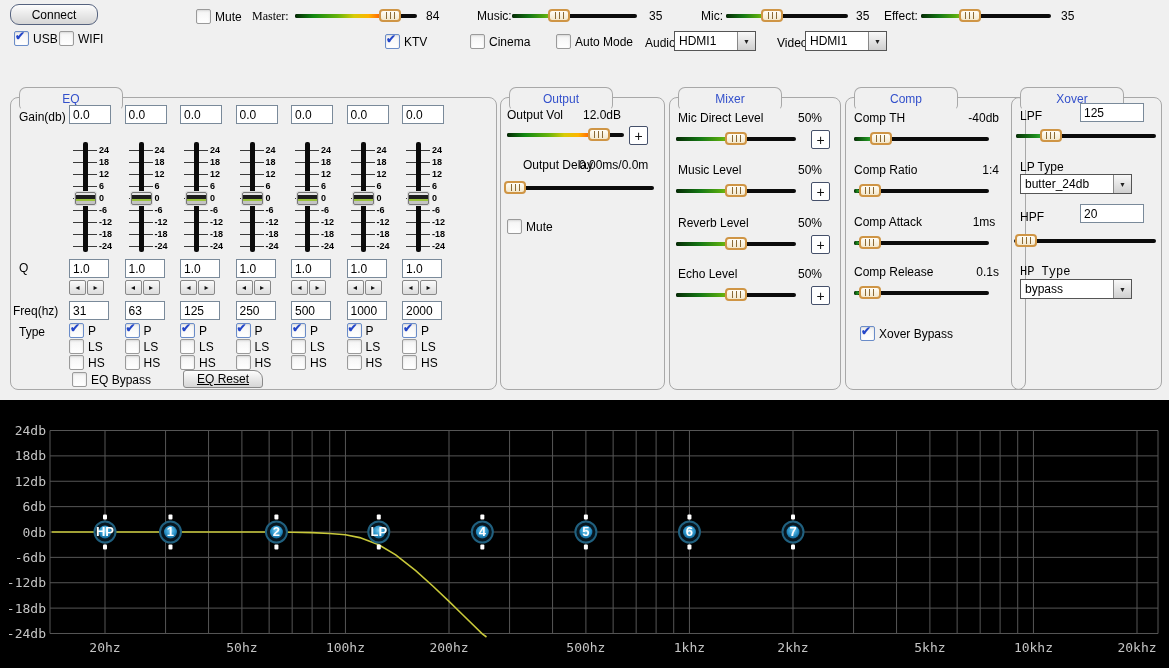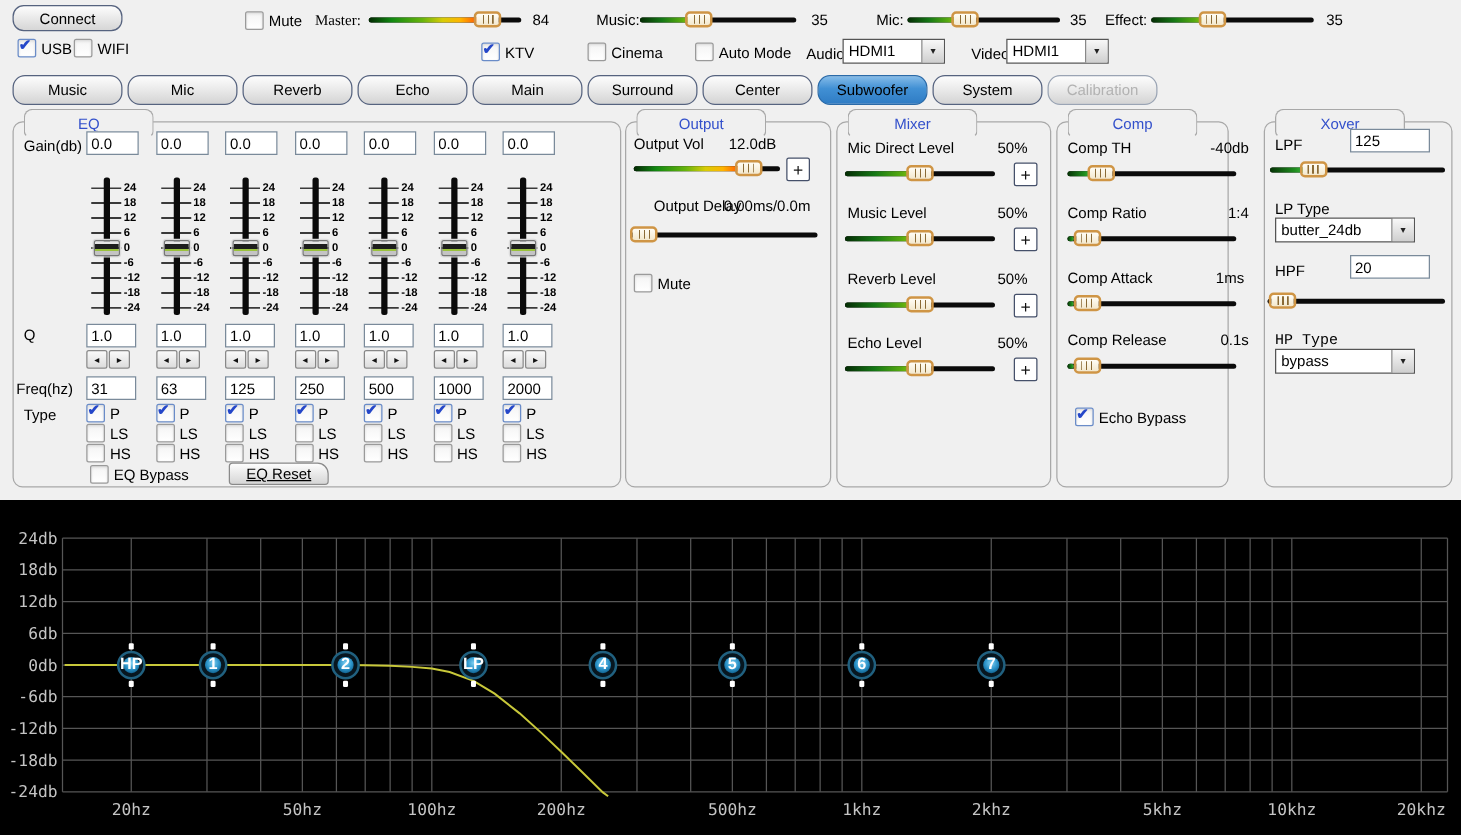--- a/index.html
+++ b/index.html
@@ -151,32 +151,20 @@
   <div class="select" style="left:674px;top:31px;width:82px;">
     <span class="val">HDMI1</span>
     <span class="caret">▼</span>
   </div>
   <span class="lbl" style="left:777px;top:36px;">Video</span>
   <div class="select" style="left:805px;top:31px;width:82px;">
     <span class="val">HDMI1</span>
     <span class="caret">▼</span>
   </div>
 
-  <div id="tabbar">
-      <div class="tab">Music</div>
-      <div class="tab">Mic</div>
-      <div class="tab">Reverb</div>
-      <div class="tab">Echo</div>
-      <div class="tab">Main</div>
-      <div class="tab">Surround</div>
-      <div class="tab">Center</div>
-      <div class="tab active">Subwoofer</div>
-      <div class="tab">System</div>
-      <div class="tab disabled">Calibration</div>
-    </div>
 
   <div class="group" style="left:10px;width:487px;">
     <div class="gtab">
         <span>EQ</span>
       </div>
     <span class="lbl" style="left:8px;top:12px;">Gain(db)</span>
     <span class="lbl" style="left:8px;top:163px;">Q</span>
     <span class="lbl" style="left:2px;top:206px;">Freq(hz)</span>
     <span class="lbl" style="left:8px;top:227px;">Type</span>
     <div id="eq-bands" class="abs" style="left:0;top:0;width:100%;height:100%;">
@@ -514,21 +502,21 @@
           <div class="htrack"></div>
           <div class="hfill g-part" style="width:50%"></div>
           <div class="knob" style="left:calc(50% - 11px)"></div>
         </div>
         <div class="plus" style="left: 141px; top: 188px;">
           <span>+</span>
         </div>
       </div>
   </div>
 
-  <div class="group" style="left:845px;width:138px;">
+  <div class="group" style="left:845px;width:181px;">
     <div class="gtab">
         <span>Comp</span>
       </div>
     <div id="comp-rows" class="abs" style="left:0;top:0;width:100%;height:100%;">
         <span class="lbl" style="left: 8px; top: 13px;">Comp TH</span>
         <span class="lbl" style="left: 95px; top: 13px; width: 58px; text-align: right;">-40db</span>
         <div class="hslider" style="left: 8px; top: 34px; width: 135px;">
           <div class="htrack"></div>
           <div class="hfill g-green" style="width:14%"></div>
           <div class="knob" style="left:calc(14% - 3.08px)"></div>
@@ -550,21 +538,21 @@
         <span class="lbl" style="left: 8px; top: 167px;">Comp Release</span>
         <span class="lbl" style="left: 95px; top: 167px; width: 58px; text-align: right;">0.1s</span>
         <div class="hslider" style="left: 8px; top: 188px; width: 135px;">
           <div class="htrack"></div>
           <div class="hfill g-green" style="width:4%"></div>
           <div class="knob" style="left:calc(4% - 0.88px)"></div>
         </div>
       </div>
     <label class="cb on" style="left:14px;top:228px;">
       <span class="box"></span>
-        <span class="lbl2">Echo Bypass</span>
+        <span class="lbl2">Xover Bypass</span>
       </label>
   </div>
 
   <div class="group" style="left:1011px;width:151px;">
     <div class="gtab">
         <span>Xover</span>
       </div>
     <span class="lbl" style="left:8px;top:11px;">LPF</span>
     <input class="tinput" style="left: 68px; top: 5px; width: 64px;" value="125">
     <div class="hslider" style="left:4px;top:31px;width:140px;">

